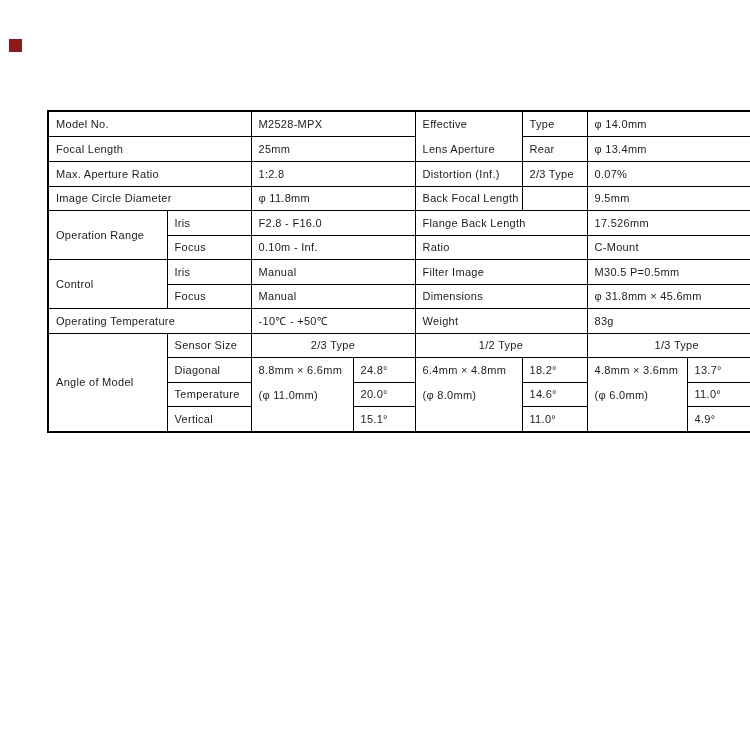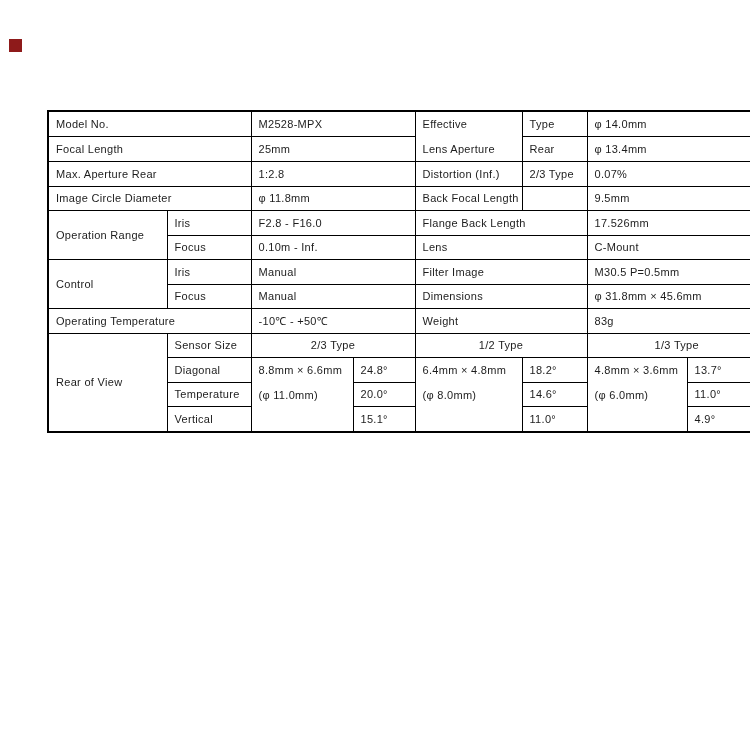--- a/index.html
+++ b/index.html
@@ -85,21 +85,21 @@
     </tr>
 
     <tr>
       <td colspan="2">Focal Length</td>
       <td colspan="2">25mm</td>
       <td>Rear</td>
       <td colspan="2">φ 13.4mm</td>
     </tr>
 
     <tr>
-      <td colspan="2">Max. Aperture Rear</td>
+      <td colspan="2">Max. Aperture Ratio</td>
       <td colspan="2">1:2.8</td>
       <td>Distortion (Inf.)</td>
       <td>2/3 Type</td>
       <td colspan="2">0.07%</td>
     </tr>
 
     <tr>
       <td colspan="2">Image Circle Diameter</td>
       <td colspan="2">φ 11.8mm</td>
       <td>Back Focal Length</td>
@@ -111,21 +111,21 @@
       <td rowspan="2">Operation Range</td>
       <td>Iris</td>
       <td colspan="2">F2.8 - F16.0</td>
       <td colspan="2">Flange Back Length</td>
       <td colspan="2">17.526mm</td>
     </tr>
 
     <tr>
       <td>Focus</td>
       <td colspan="2">0.10m - Inf.</td>
-      <td colspan="2">Lens</td>
+      <td colspan="2">Ratio</td>
       <td colspan="2">C-Mount</td>
     </tr>
 
     <tr>
       <td rowspan="2">Control</td>
       <td>Iris</td>
       <td colspan="2">Manual</td>
       <td colspan="2">Filter Image</td>
       <td colspan="2">M30.5 P=0.5mm</td>
     </tr>
@@ -138,21 +138,21 @@
     </tr>
 
     <tr>
       <td colspan="2">Operating Temperature</td>
       <td colspan="2">-10℃ - +50℃</td>
       <td colspan="2">Weight</td>
       <td colspan="2">83g</td>
     </tr>
 
     <tr>
-      <td rowspan="4">Rear of View</td>
+      <td rowspan="4">Angle of Model</td>
       <td>Sensor Size</td>
       <td colspan="2" class="center">2/3 Type</td>
       <td colspan="2" class="center">1/2 Type</td>
       <td colspan="2" class="center">1/3 Type</td>
     </tr>
 
     <tr>
       <td>Diagonal</td>
       <td rowspan="3" class="top">
         <div class="line">8.8mm × 6.6mm</div>

